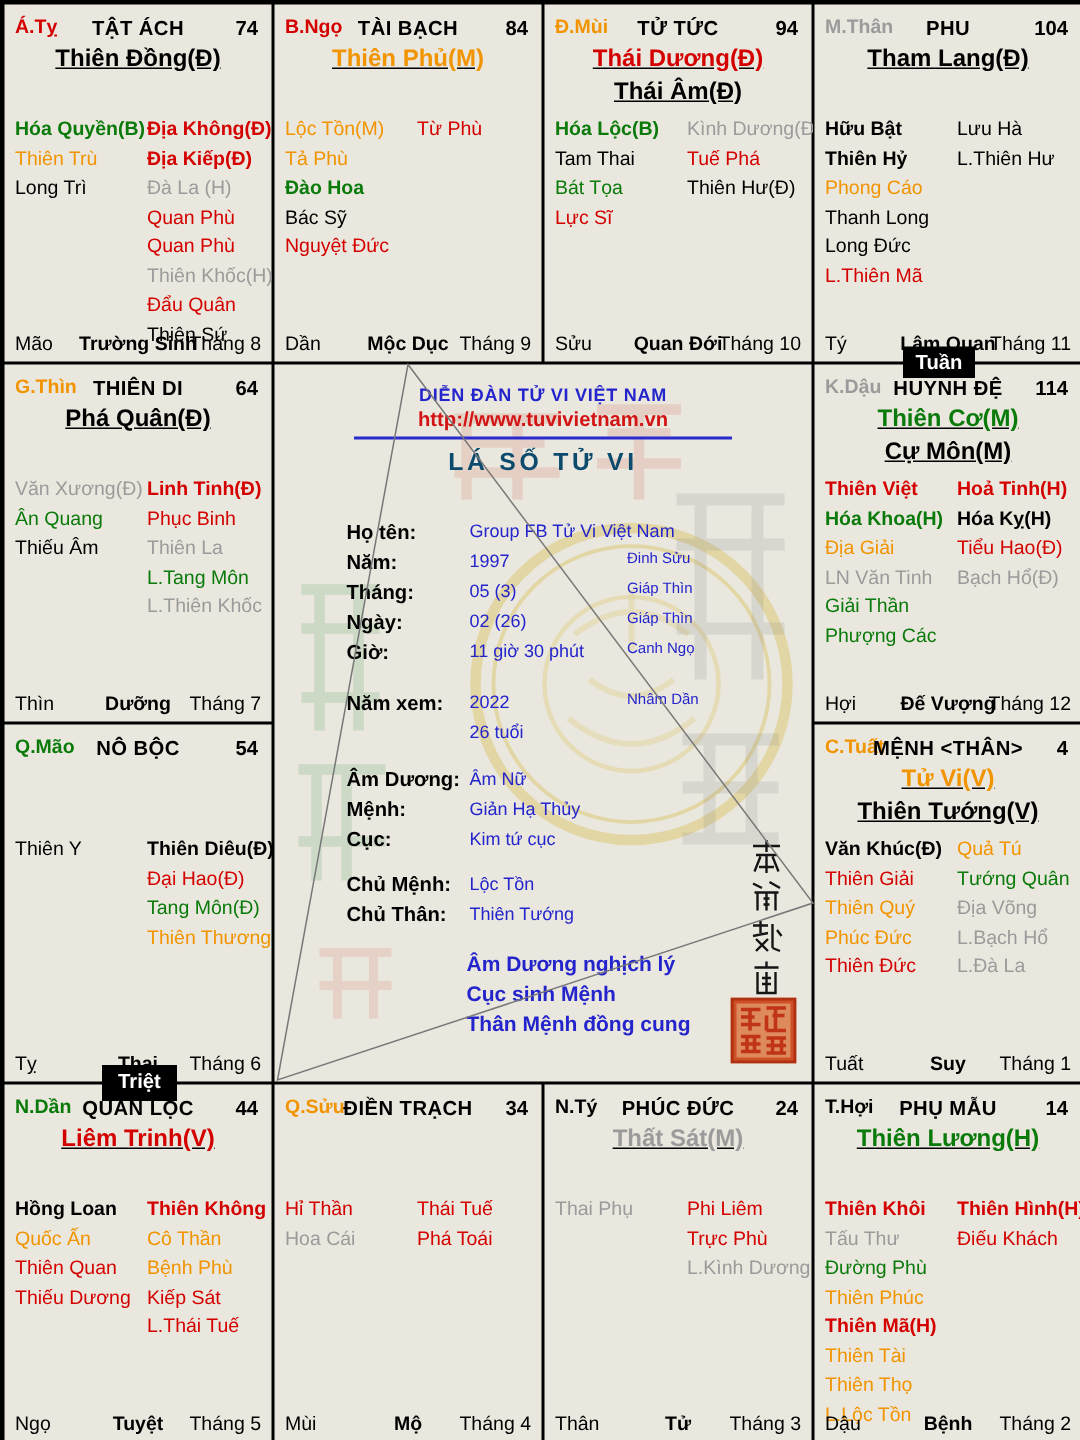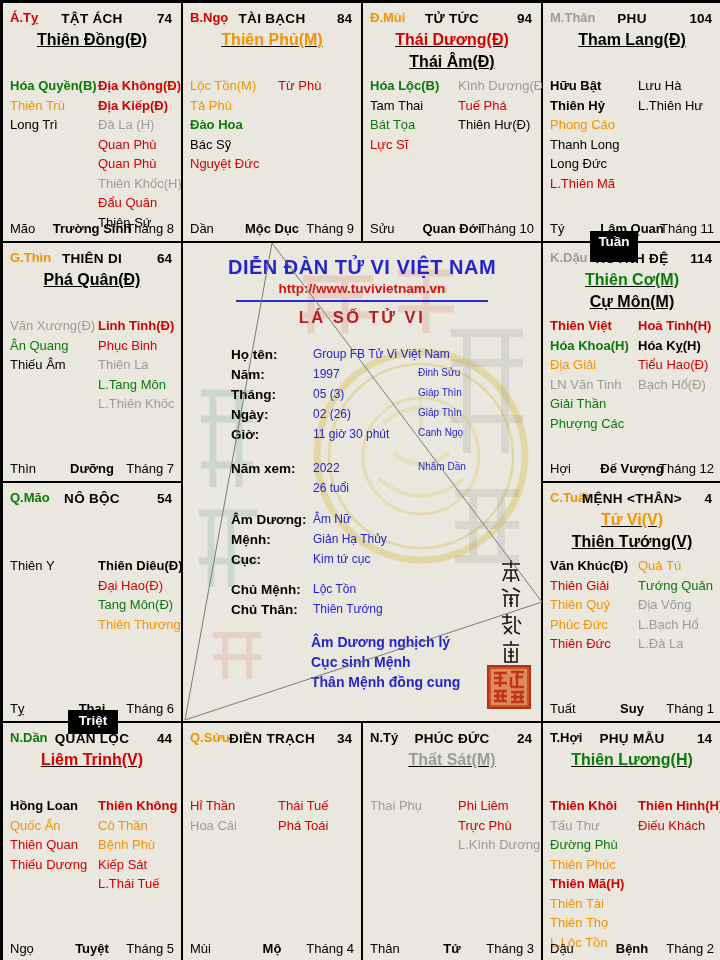--- a/index.html
+++ b/index.html
@@ -18,37 +18,37 @@
   .b{font-weight:bold;}
   .foot{position:absolute;bottom:5px;left:7px;right:7px;height:17px;font-size:13px;}
   .foot .chi{position:absolute;left:0;bottom:0;}
   .foot .sinh{position:absolute;left:50%;transform:translateX(-50%);bottom:0;font-weight:bold;white-space:nowrap;}
   .foot .month{position:absolute;right:0;bottom:0;white-space:nowrap;}
   .c-red{color:#d40000;} .c-green{color:#0a7a0a;} .c-orange{color:#f29400;}
   .c-gray{color:#9b9b9b;} .c-black{color:#000;}
   #center{position:absolute;left:180px;top:240px;width:360px;height:480px;border:1px solid #000;box-sizing:border-box;background:#e9e7de;z-index:1;overflow:hidden;}
   #wm{position:absolute;left:0;top:0;z-index:0;pointer-events:none;}
   .ctitles{position:relative;z-index:2;text-align:center;padding-top:13px;}
-  .t1{color:#2424cc;font-weight:bold;font-size:20px;letter-spacing:.5px;}
+  .t1{color:#2424cc;font-weight:bold;font-size:12px;letter-spacing:.5px;}
   .t2{color:#d21414;font-weight:bold;font-size:13.5px;margin-top:2px;}
   .chr{width:252px;border:0;border-top:2px solid #2a2ad0;margin:4px auto 6px;}
-  .t3{color:#b91c1c;font-weight:bold;font-size:16.5px;letter-spacing:2.5px;}
+  .t3{color:#0c4a6e;font-weight:bold;font-size:16.5px;letter-spacing:2.5px;}
   #info{position:absolute;z-index:2;left:48px;top:104px;right:4px;}
   .irow{position:relative;height:20px;}
   .il{position:absolute;left:0;top:0;font-weight:bold;font-size:13.5px;white-space:nowrap;}
   .iv{position:absolute;left:82px;top:0;color:#2424cc;font-size:12px;white-space:nowrap;}
   .ie{position:absolute;left:187px;top:0;color:#2424cc;font-size:10px;white-space:nowrap;}
   #notes{margin-left:80px;}
   .note{color:#2424cc;font-weight:bold;font-size:14px;line-height:20px;white-space:nowrap;}
   #sealcol{position:absolute;left:310px;top:314px;width:36px;z-index:3;text-align:center;}
   #sealcol svg{display:block;margin:1px auto;}
   #stamp{position:absolute;left:304px;top:422px;z-index:3;}
   #tri{position:absolute;left:0;top:0;z-index:4;pointer-events:none;}
   .badge{position:absolute;z-index:6;background:#000;color:#fff;font-weight:bold;font-size:13.5px;text-align:center;line-height:21px;}
-  #badge-tuan{left:588px;top:229px;width:48px;height:31px;}
+  #badge-tuan{left:600px;top:229px;width:48px;height:21px;}
   #badge-triet{left:66px;top:708px;width:50px;height:24px;}
 </style>
 </head>
 <body>
 
 <div id="board">
 
   <div id="center">
     <svg id="wm" width="358" height="478" viewBox="0 0 358 478">
       <g stroke="#d8bc4a" fill="none" opacity="0.38">

